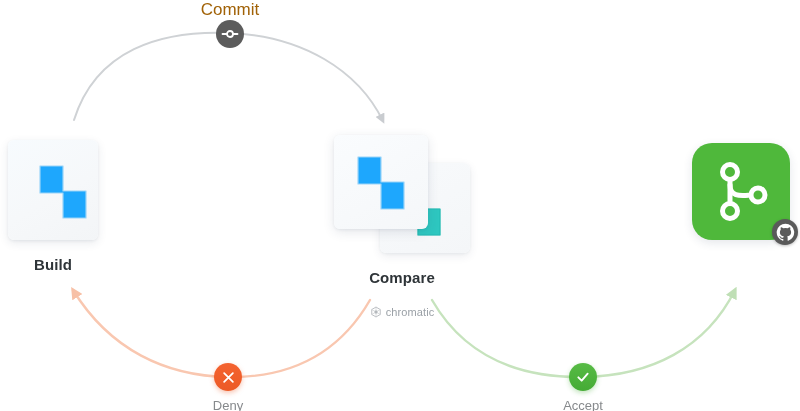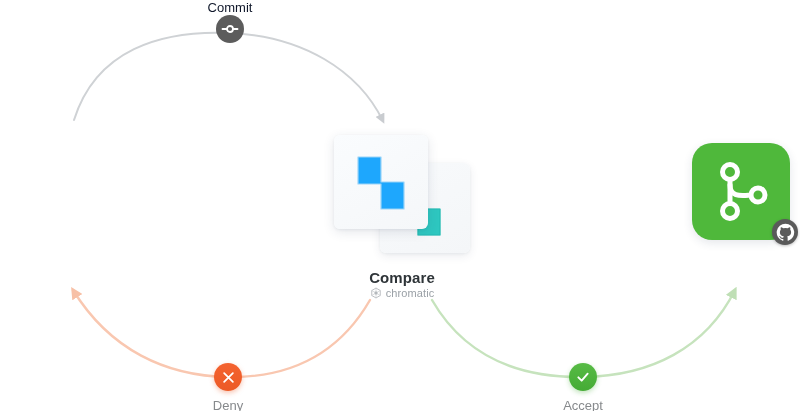--- a/index.html
+++ b/index.html
@@ -122,21 +122,21 @@
   
   .node-label {
     margin-top: 16px;
     text-align: center;
     font-size: 15px;
     font-weight: bold;
     color: #2e3438;
     letter-spacing: 0.1px;
   }
   .sub-label {
-    margin-top: 1px;
+    margin-top: 20px;
     display: flex;
     align-items: center;
     justify-content: center;
     gap: 4px;
     font-size: 11px;
     color: #9aa0a6;
     letter-spacing: 0.1px;
   }
 
   
@@ -156,22 +156,22 @@
   }
   #commit-node {
     left: 193px;
     top: 0px;
     width: 74px;
   }
   #commit-node .status-circle {
     background: #5c5c5c;
   }
   #commit-label {
-    font-size: 13px;
-    color: #0f172a;
+    font-size: 17px;
+    color: #a16207;
     margin-bottom: 0;
   }
   #deny-node {
     left: 191px;
     top: 363px;
     width: 74px;
   }
   #deny-node .status-circle {
     background: linear-gradient(180deg, #f4622f 0%, #ec5a26 100%);
     box-shadow: 0 2px 5px rgba(236, 90, 38, 0.35);
@@ -209,20 +209,28 @@
       </marker>
     </defs>
 
     <path d="M 74 120 C 96 50, 160 30, 230 33 C 302 36, 358 70, 383 121" fill="none" stroke="#cfd2d5" stroke-width="2" stroke-linecap="round" marker-end="url(#arrow-grey)"></path>
 
     <path d="M 370 300 C 340 352, 292 378, 228 377 C 166 376, 110 350, 73 290" fill="none" stroke="#f9c7b0" stroke-width="2.4" stroke-linecap="round" marker-end="url(#arrow-salmon)"></path>
 
     <path d="M 432 300 C 462 352, 512 378, 583 377 C 651 376, 706 348, 735 290" fill="none" stroke="#c6e3bd" stroke-width="2.4" stroke-linecap="round" marker-end="url(#arrow-green)"></path>
   </svg>
 
+  <div class="node" id="build-node">
+    <div class="tile-card">
+      <svg class="tile-svg" width="90" height="100" viewBox="0 0 90 100">
+        <path d="M 32 26 L 55 26 L 55 51 L 78 51 L 78 78 L 55 78 L 55 53 L 32 53 Z" fill="#1ea7fd" stroke="#9ad4f8" stroke-width="1.2" stroke-linejoin="round"></path>
+      </svg>
+    </div>
+    <div class="node-label">Build</div>
+  </div>
 
   <div class="node" id="compare-node">
     <div class="compare-stack">
 
       <div class="compare-card-back">
         <svg class="tile-svg" width="90" height="90" viewBox="0 0 90 90">
           <path d="M 16 23 L 38 23 L 38 46 L 60 46 L 60 72 L 38 72 L 38 48 L 16 48 Z" fill="#a7e4de" stroke="#8fdcd5" stroke-width="1.1" stroke-linejoin="round"></path>
           <path d="M 38 46 L 60 46 L 60 72 L 38 72 Z" fill="#2ec7c0" stroke="#24bab3" stroke-width="1.1" stroke-linejoin="round"></path>
         </svg>
       </div>

